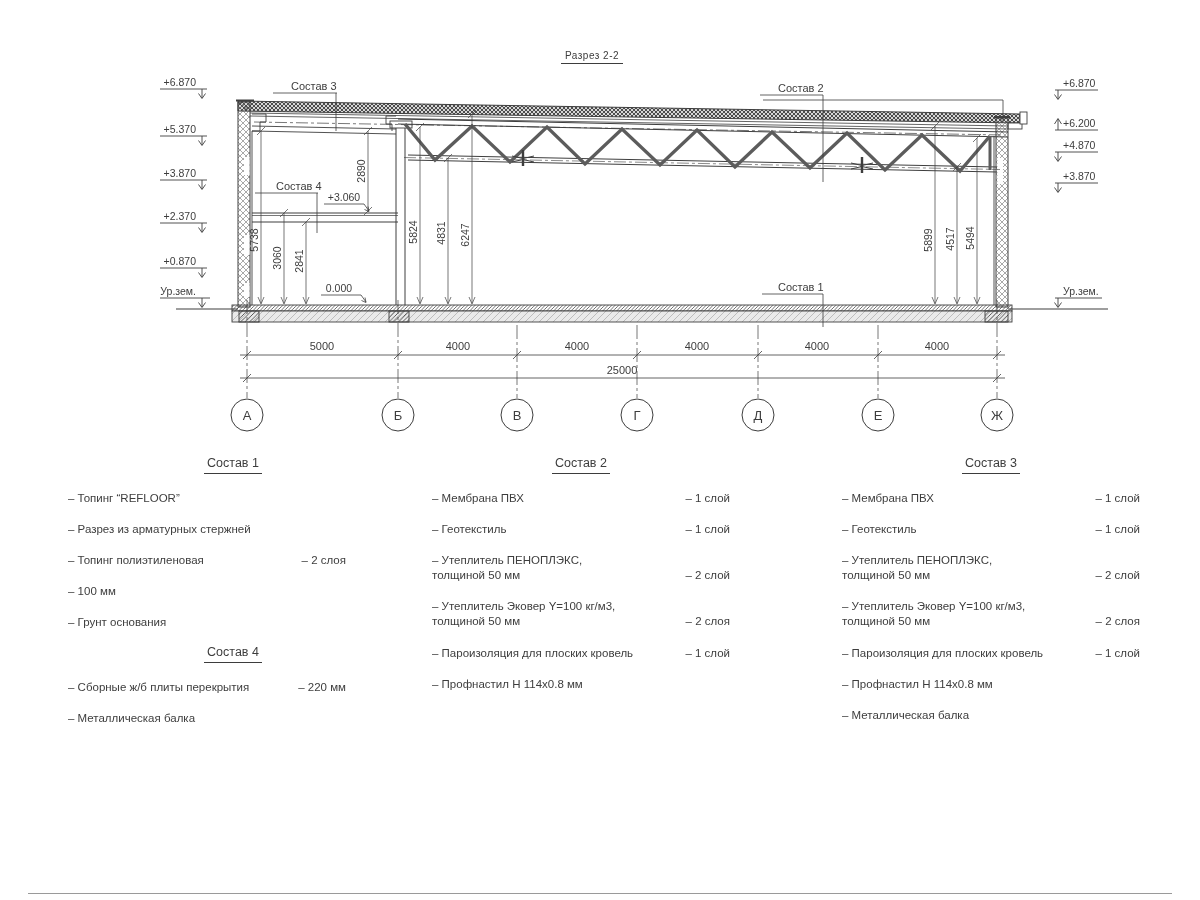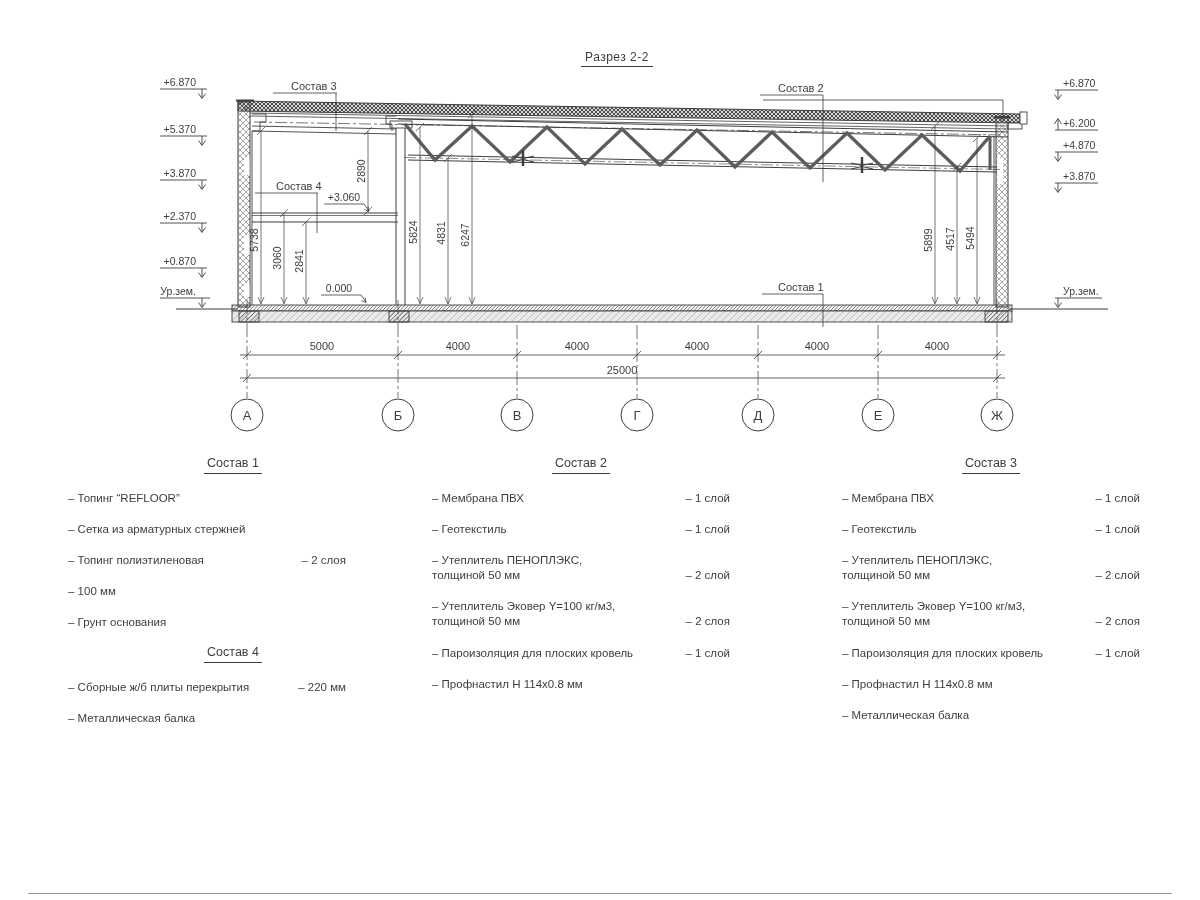--- a/index.html
+++ b/index.html
@@ -1,20 +1,20 @@
 <!DOCTYPE html>
 <html><head>
 <meta charset="utf-8">
 <style>
   html,body{margin:0;padding:0;background:#ffffff;}
   #page{position:relative;width:1200px;height:900px;background:#fff;overflow:hidden;
         font-family:"Liberation Sans",sans-serif;color:#3d3d3d;}
   svg text{font-family:"Liberation Sans",sans-serif;fill:#3d3d3d;}
-  .drawing-title{position:absolute;left:537px;top:50px;width:160px;text-align:center;
-        font-size:12px;letter-spacing:.5px;}
+  .drawing-title{position:absolute;left:512px;top:50px;width:160px;text-align:center;
+        font-size:10px;letter-spacing:.5px;}
   .drawing-title span{display:inline-block;border-bottom:1.2px solid #3d3d3d;padding:0 4px 2px 4px;}
   .spec-col{position:absolute;top:455px;font-size:11.5px;line-height:1.32;}
   .spec-title{text-align:center;font-size:12.5px;margin-bottom:17px;}
   .spec-title span{display:inline-block;border-bottom:1.1px solid #3d3d3d;padding:0 3px 1px 3px;}
   .spec-item{display:flex;justify-content:space-between;align-items:flex-end;margin-bottom:14px;margin-top:16px;}
   .spec-item .t{white-space:pre-line;max-width:78%;}
   .spec-item .n{white-space:nowrap;}
   .mb-lg{margin-bottom:27px;}
   .s4-title{margin-top:4px;}
   .pad-c{padding-left:52px;}
@@ -283,21 +283,21 @@
     </g>
   </svg>
 
   <div class="spec-col" style="left:68px;width:278px">
     <div class="spec-title pad-c"><span>Состав 1</span></div>
     <div class="spec-item">
         <div class="t">– Топинг “REFLOOR”</div>
         <div class="n"></div>
       </div>
     <div class="spec-item">
-        <div class="t">– Сетка из арматурных стержней</div>
+        <div class="t">– Разрез из арматурных стержней</div>
         <div class="n"></div>
       </div>
     <div class="spec-item">
         <div class="t">– Топинг полиэтиленовая</div>
         <div class="n">– 2 слоя</div>
       </div>
     <div class="spec-item">
         <div class="n">– 100 мм</div>
       </div>
     <div class="spec-item">

